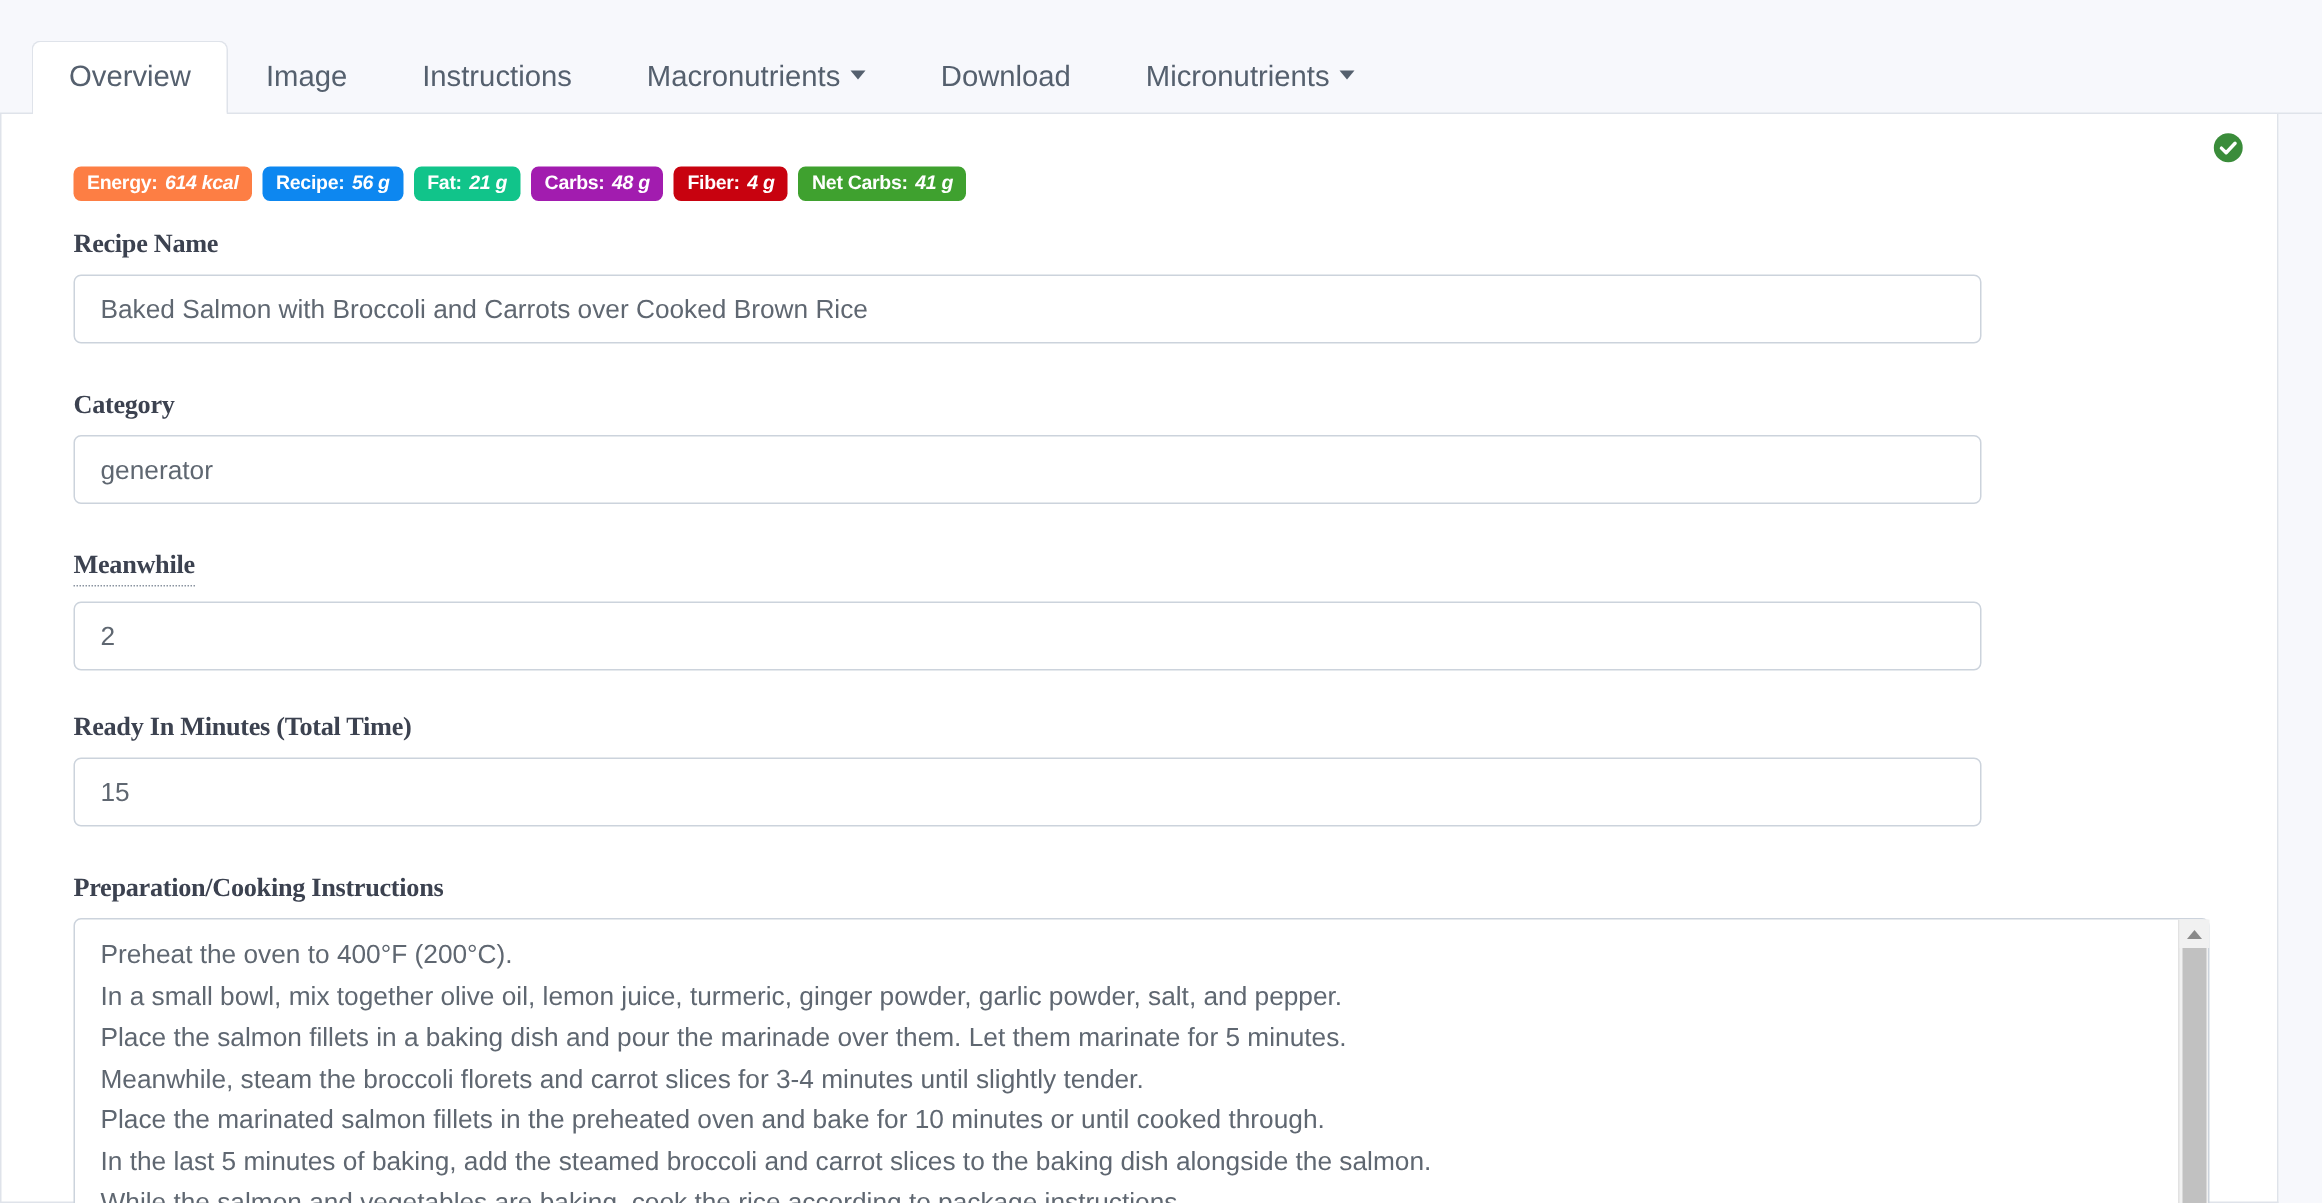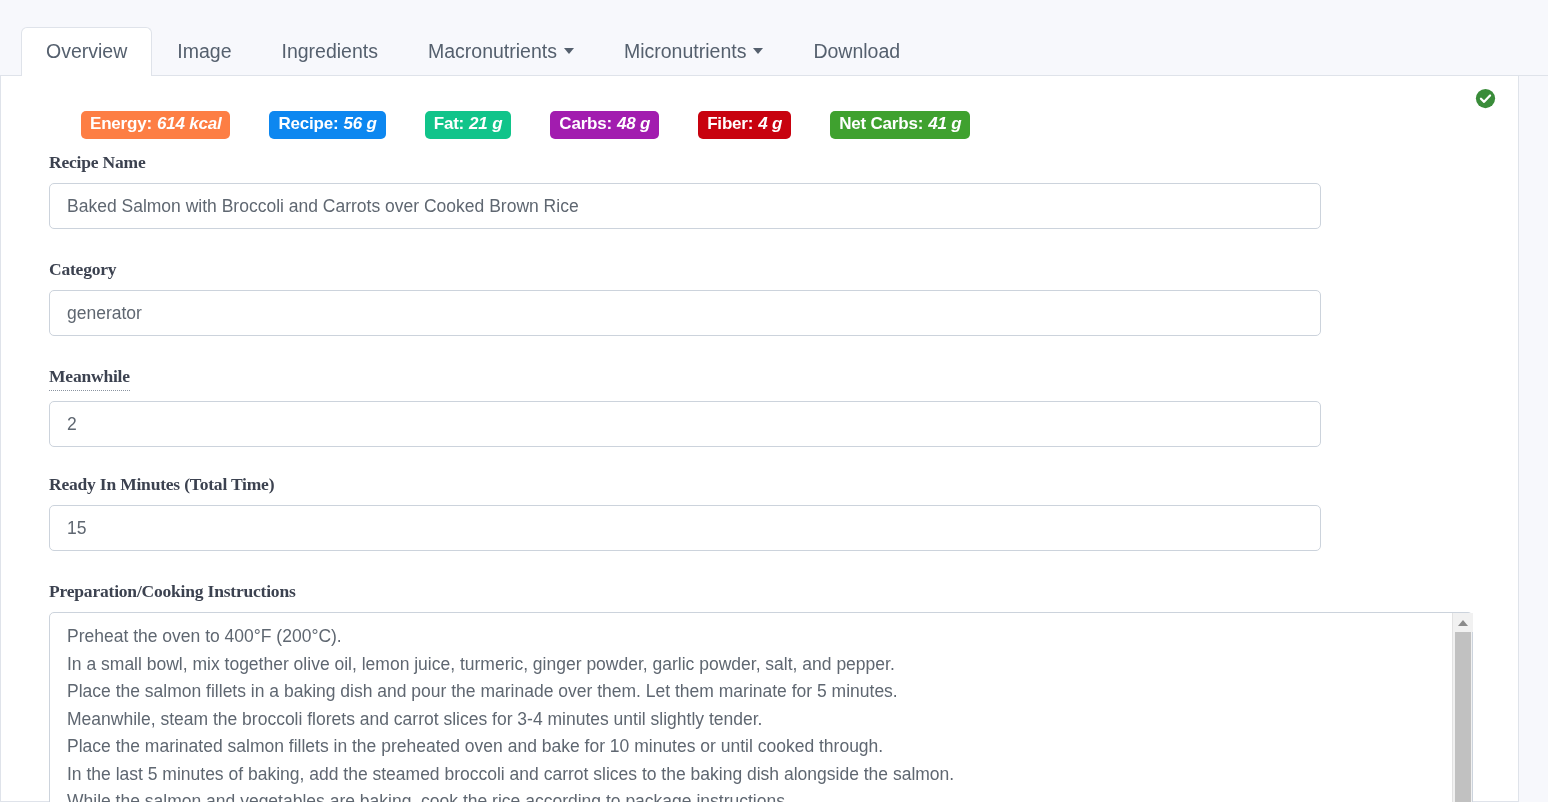--- a/index.html
+++ b/index.html
@@ -99,28 +99,27 @@
     top: 35px;
     display: flex;
     align-items: center;
     gap: 7px;
   }
   .badge {
     display: inline-flex;
     align-items: flex-start;
     gap: 5px;
     color: #ffffff;
-    font-size: 17px;
+    font-size: 13px;
     font-weight: bold;
     padding: 4px 9px 5px 9px;
     border-radius: 5px;
     line-height: 1.1;
     white-space: nowrap;
     letter-spacing: -0.2px;
-    margin-left: 32px;
   }
   .badge .bval {
     font-style: italic;
     font-weight: bold;
   }
 
   
   .form {
     position: absolute;
     left: 48px;
@@ -220,30 +219,30 @@
 <div class="page">
 
   <div class="tabbar">
     <div class="tab active">
       <span>Overview</span>
     </div>
     <div class="tab">
       <span>Image</span>
     </div>
     <div class="tab">
-      <span>Ingredients</span>
+      <span>Instructions</span>
     </div>
     <div class="tab">
       <span>Macronutrients</span><span class="caret"></span>
     </div>
     <div class="tab">
+      <span>Download</span>
+    </div>
+    <div class="tab">
       <span>Micronutrients</span><span class="caret"></span>
-    </div>
-    <div class="tab">
-      <span>Download</span>
     </div>
   </div>
 
   <div class="panel">
 
     <svg class="status-icon" viewBox="0 0 24 24">
       <circle cx="12" cy="12" r="11" fill="#3a8c3a"></circle>
       <path d="M6.8 12.3 L10.4 15.8 L17.2 8.6" stroke="#ffffff" stroke-width="2.6" fill="none" stroke-linecap="round" stroke-linejoin="round"></path>
     </svg>
 

